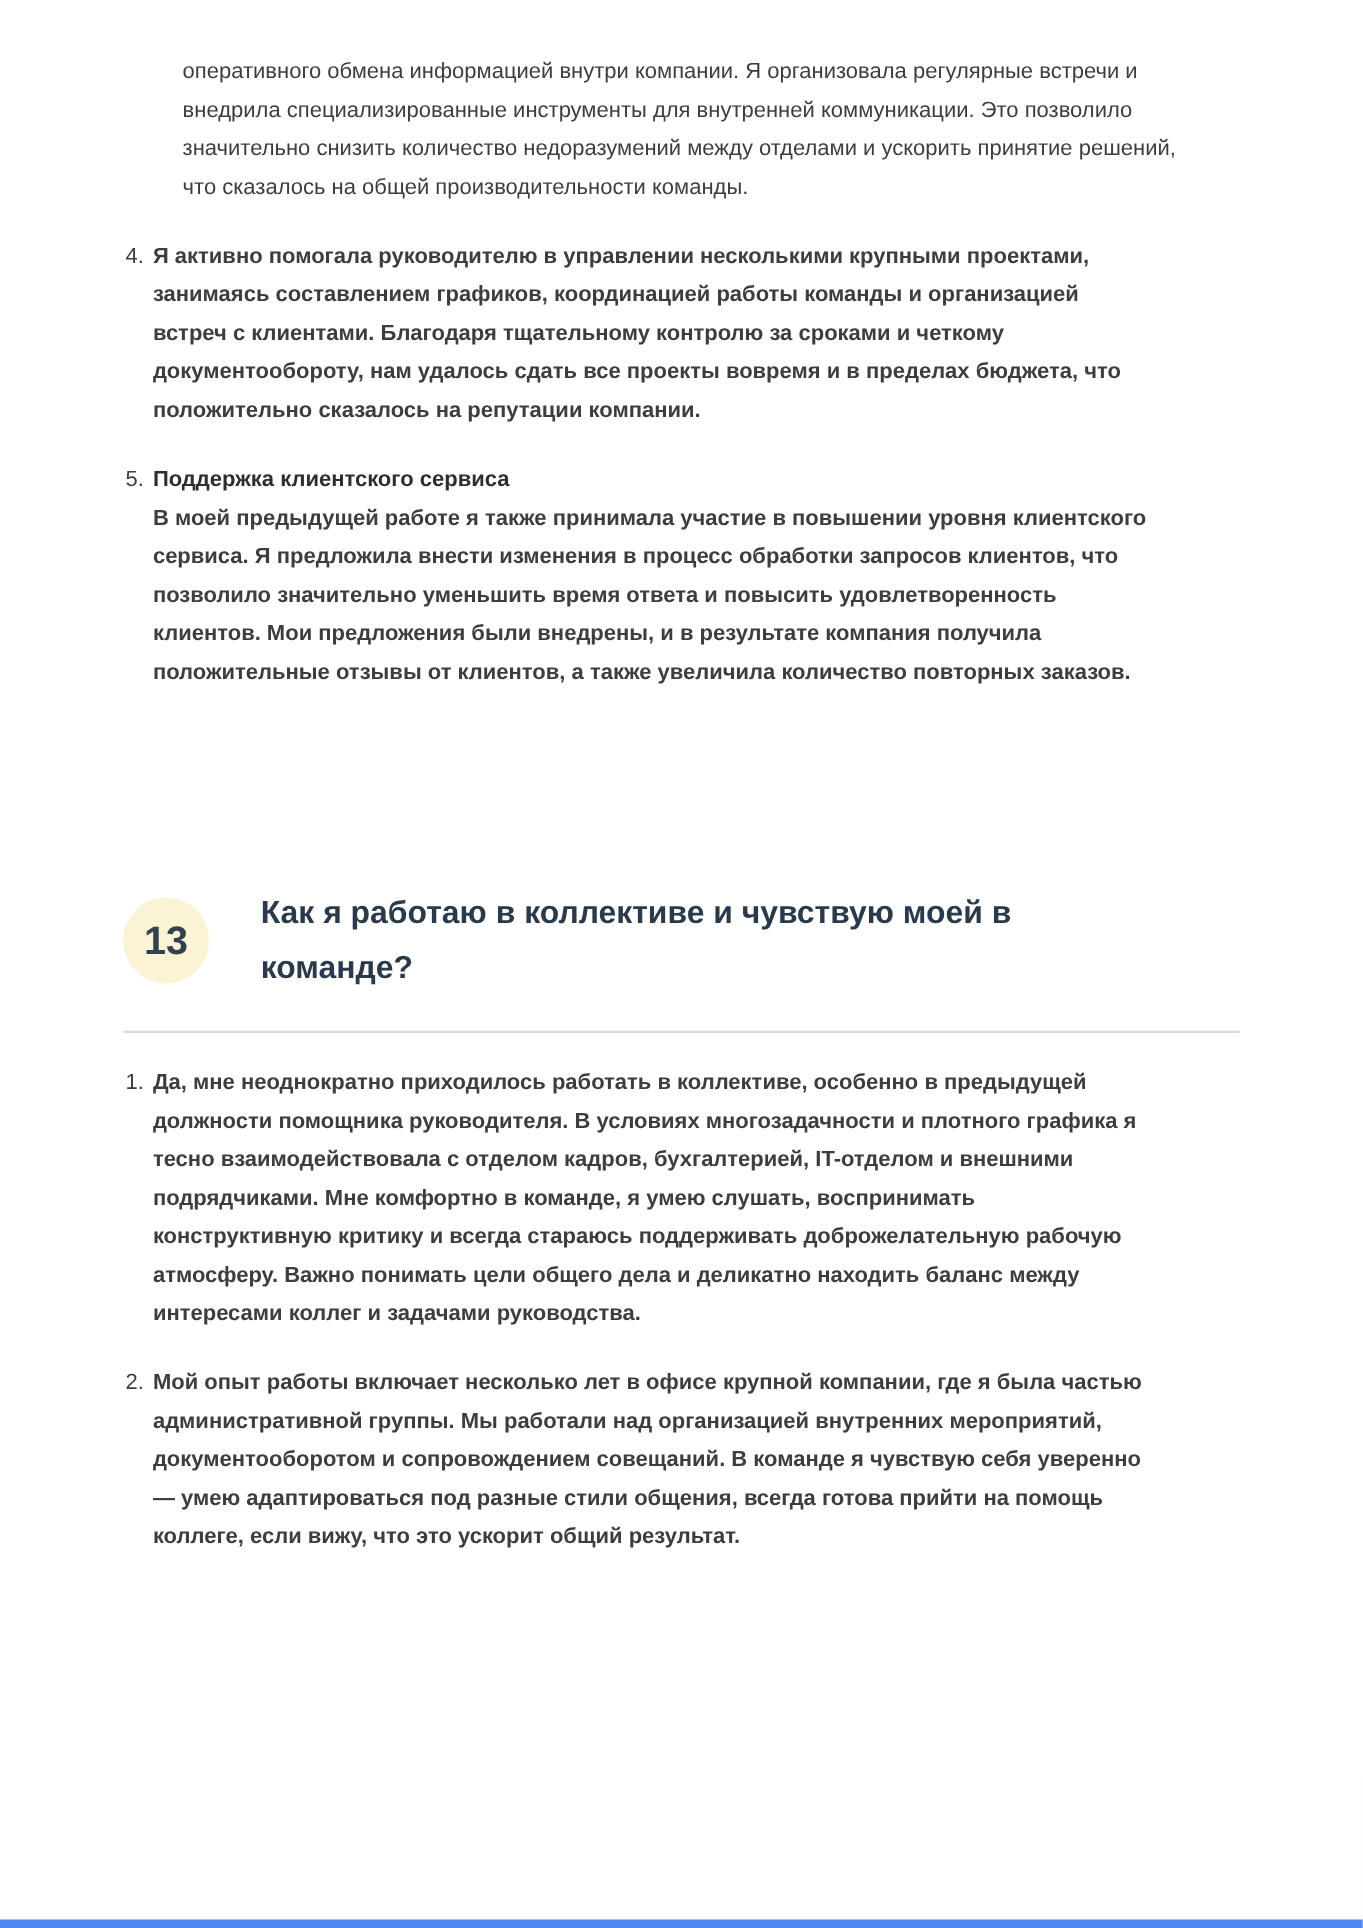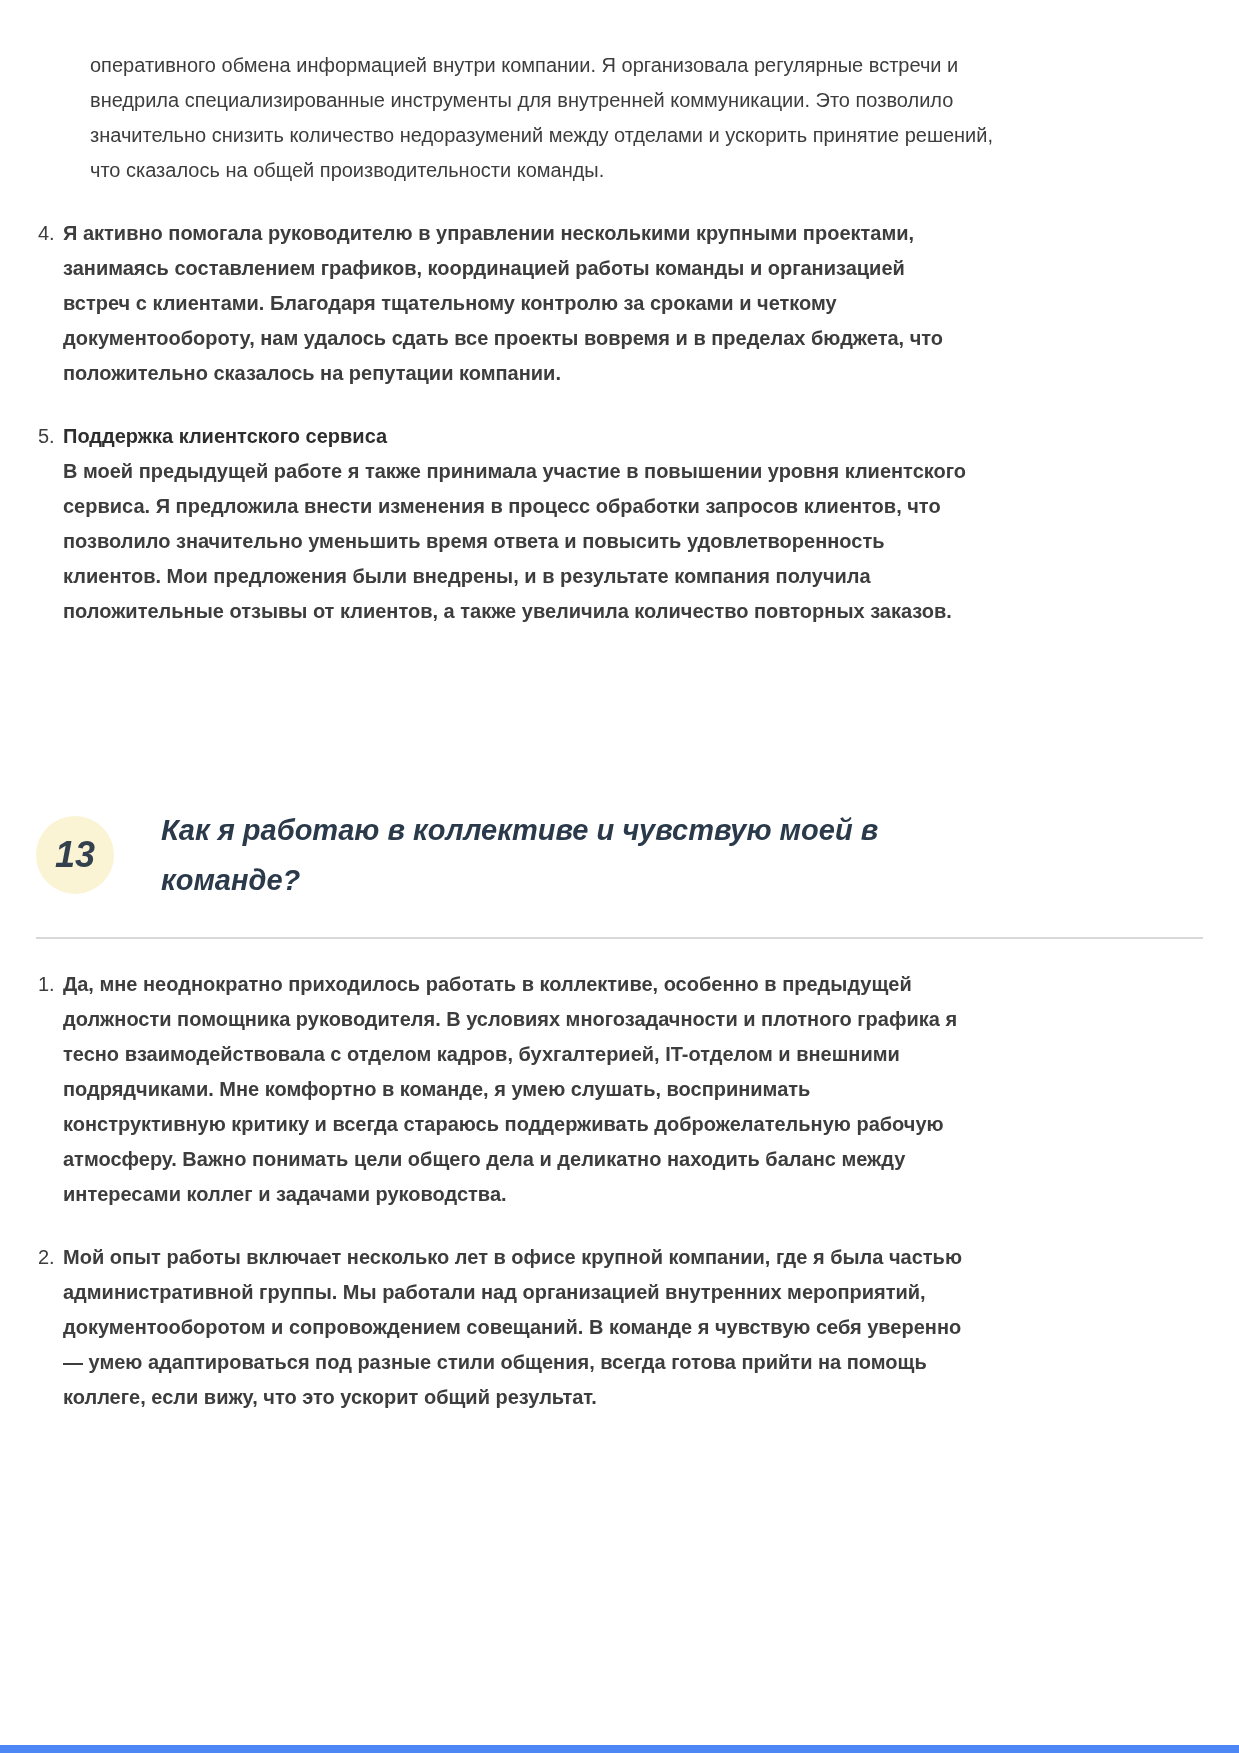--- a/index.html
+++ b/index.html
@@ -8,21 +8,21 @@
     width: 1239px;
     height: 1753px;
     margin: 0 auto;
     background: #ffffff;
     font-family: "Liberation Sans", "DejaVu Sans", sans-serif;
     color: #3d3d3d;
     overflow: hidden;
     box-sizing: border-box;
   }
   .content {
-    padding: 0 36px;
+    padding: 0 112px;
     box-sizing: border-box;
   }
   .body-text {
     font-size: 20px;
     line-height: 35px;
     color: #3d3d3d;
   }
   .continuation {
     margin: 48px 0 0 54px;
     max-width: 910px;
@@ -52,21 +52,20 @@
     color: #2e2e2e;
   }
   .item-text {
     margin: 0;
     font-weight: bold;
   }
   .section-header {
     display: flex;
     align-items: center;
     margin-top: 176px;
-    font-style: italic;
   }
   .badge {
     flex: 0 0 78px;
     width: 78px;
     height: 78px;
     border-radius: 50%;
     background: #faf3d4;
     color: #33414e;
     font-size: 36px;
     font-weight: bold;

